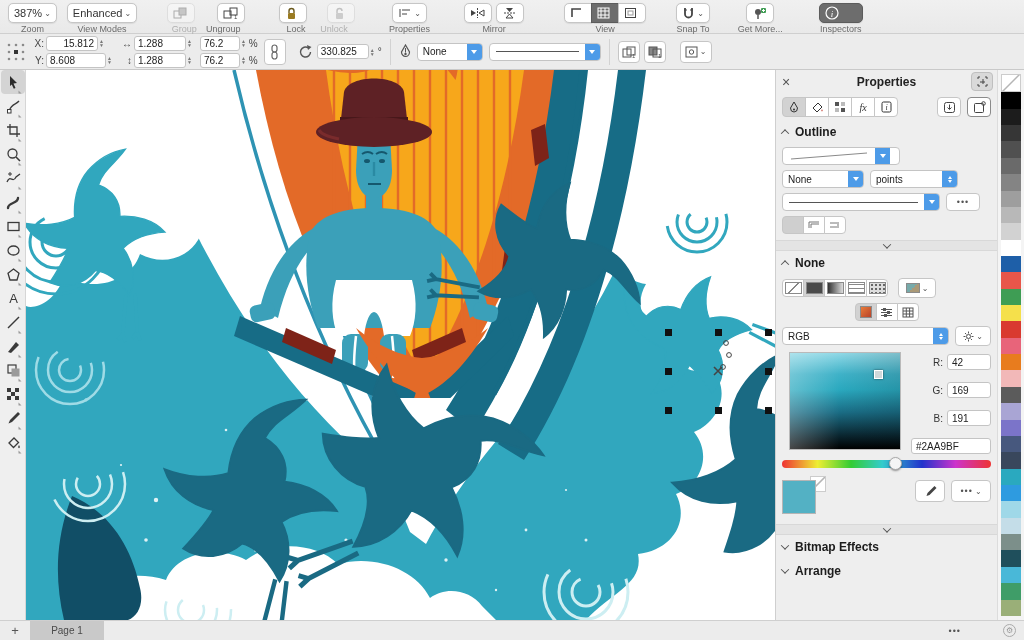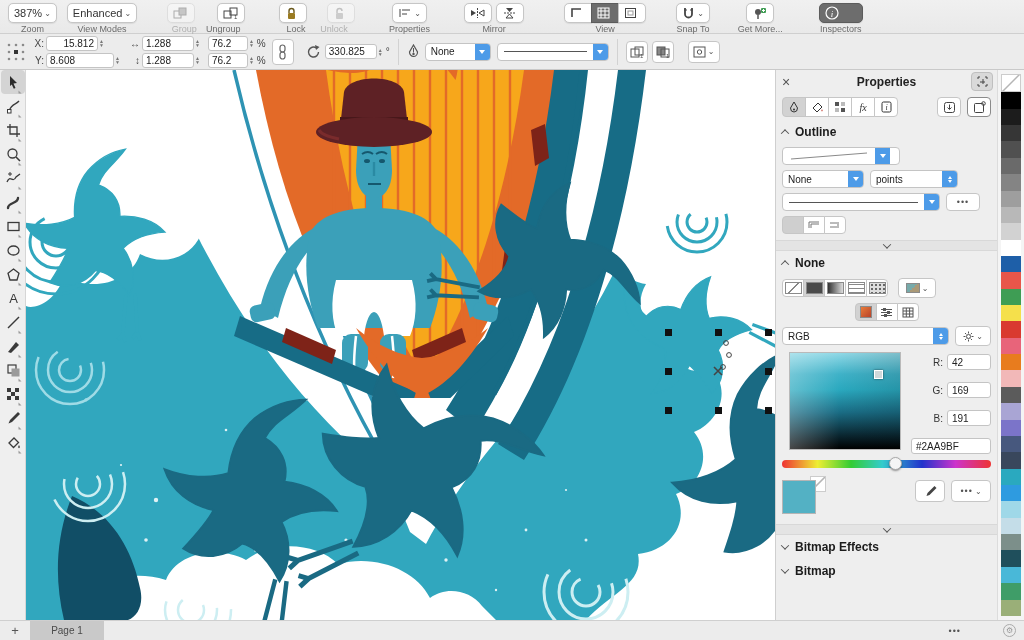--- a/index.html
+++ b/index.html
@@ -305,21 +305,21 @@
       <div class="row2i">
         <span class="tlab">X:</span>
         <input class="field" style="width: 52px; text-align: right;" value="15.812">
         <span class="stepper">
             <span>▲</span>
             <span>▼</span>
           </span>
       </div>
       <div class="row2i">
         <span class="tlab">Y:</span>
-        <input class="field" style="width: 68px;" value="8.608">
+        <input class="field" style="width: 60px;" value="8.608">
         <span class="stepper">
             <span>▲</span>
             <span>▼</span>
           </span>
       </div>
     </div>
     <div class="stack2" style="margin-left:6px">
       <div class="row2i">
         <span class="tlab">↔</span>
         <input class="field" style="width: 52px;" value="1.288">
@@ -914,21 +914,21 @@
       <div class="collapse-strip">
           <span class="chev down"></span>
         </div>
 
       <div class="sec-head" style="">
         <span class="chev down"></span>
         <span class="sec-title">Bitmap Effects</span>
       </div>
       <div class="sec-head" style="margin-top:4px">
         <span class="chev down"></span>
-        <span class="sec-title">Bitmap</span>
+        <span class="sec-title">Arrange</span>
       </div>
     </div>
 
     <div class="palette-strip">
         <div class="swatch none"></div>
         <div class="swatch" style="background: rgb(0, 0, 0);"></div>
         <div class="swatch" style="background: rgb(28, 28, 28);"></div>
         <div class="swatch" style="background: rgb(54, 54, 54);"></div>
         <div class="swatch" style="background: rgb(80, 80, 80);"></div>
         <div class="swatch" style="background: rgb(106, 106, 106);"></div>

